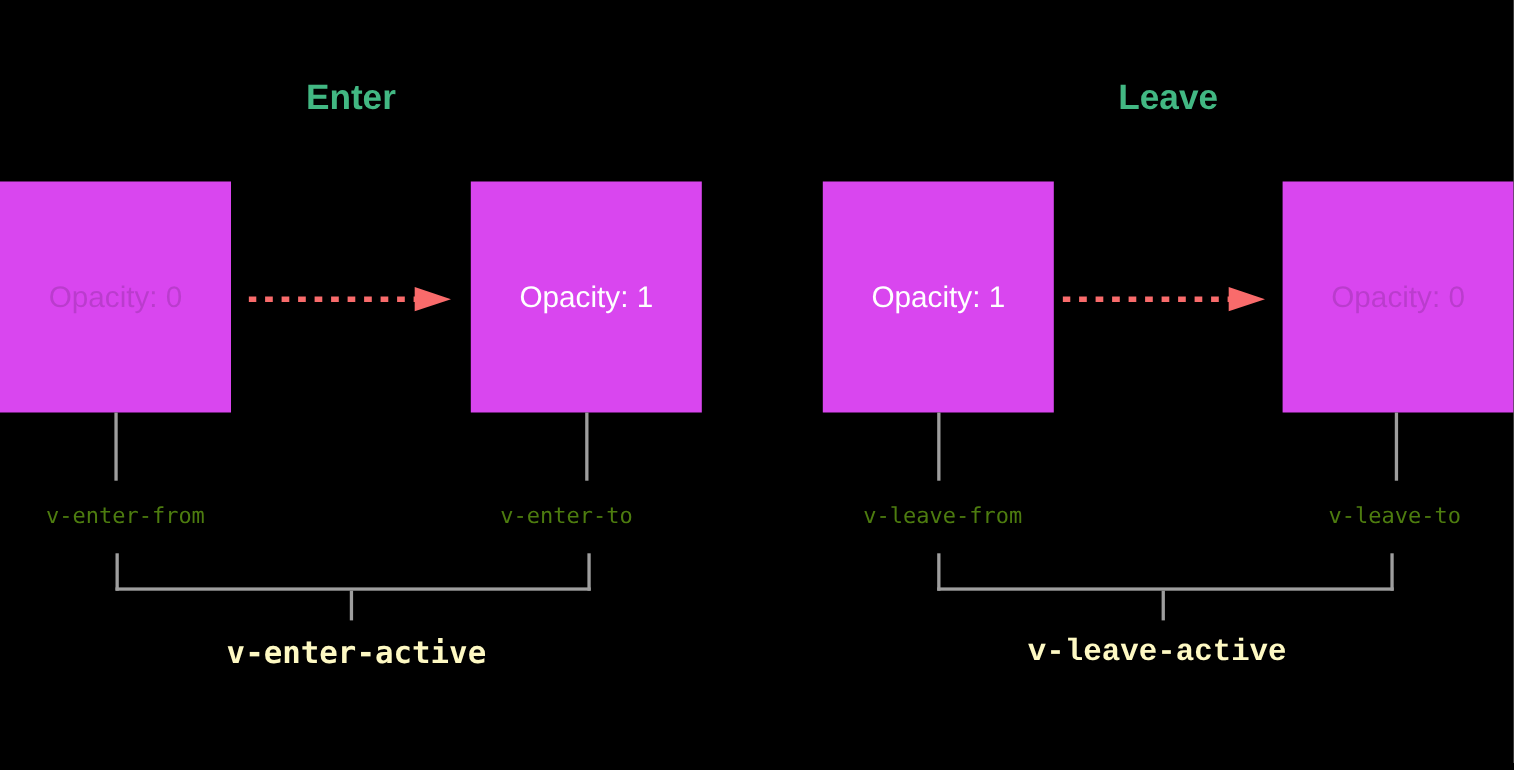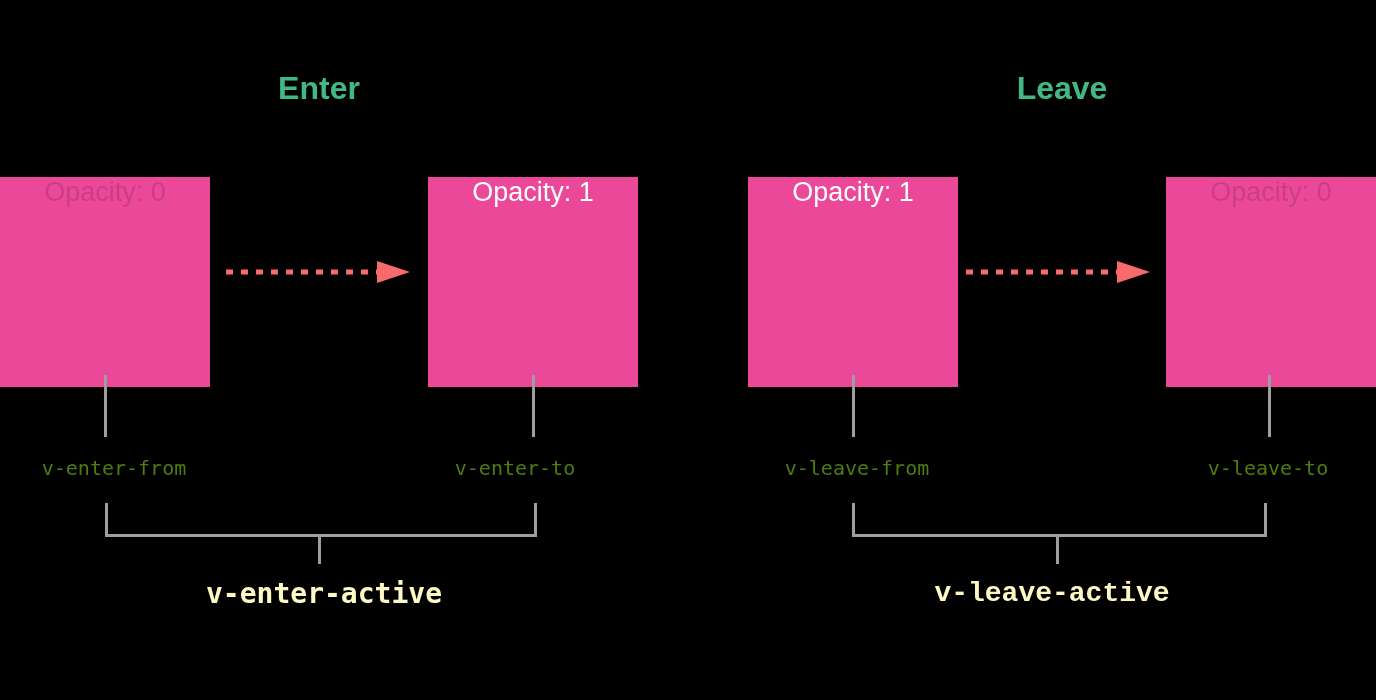--- a/index.html
+++ b/index.html
@@ -18,25 +18,26 @@
     font-weight: 700;
     color: #42b883;
     text-align: center;
     line-height: 36px;
   }
   .title-enter { left: 0; width: 638px; }
   .title-leave { left: 748px; width: 628px; }
 
   .box {
     position: absolute;
-    top: 177px;
+    top: 165px;
     width: 210px;
     height: 210px;
-    background: #ec4899;
+    background: #d946ef;
     display: flex;
+    align-items: center;
     justify-content: center;
     font-size: 27px;
   }
   .box-1 { left: 0; }
   .box-2 { left: 428px; }
   .box-3 { left: 748px; }
   .box-4 { left: 1166px; }
   .box-label-bright { color: #ffffff; }
   .box-label-faint  { color: rgba(0,0,0,0.14); }
 

